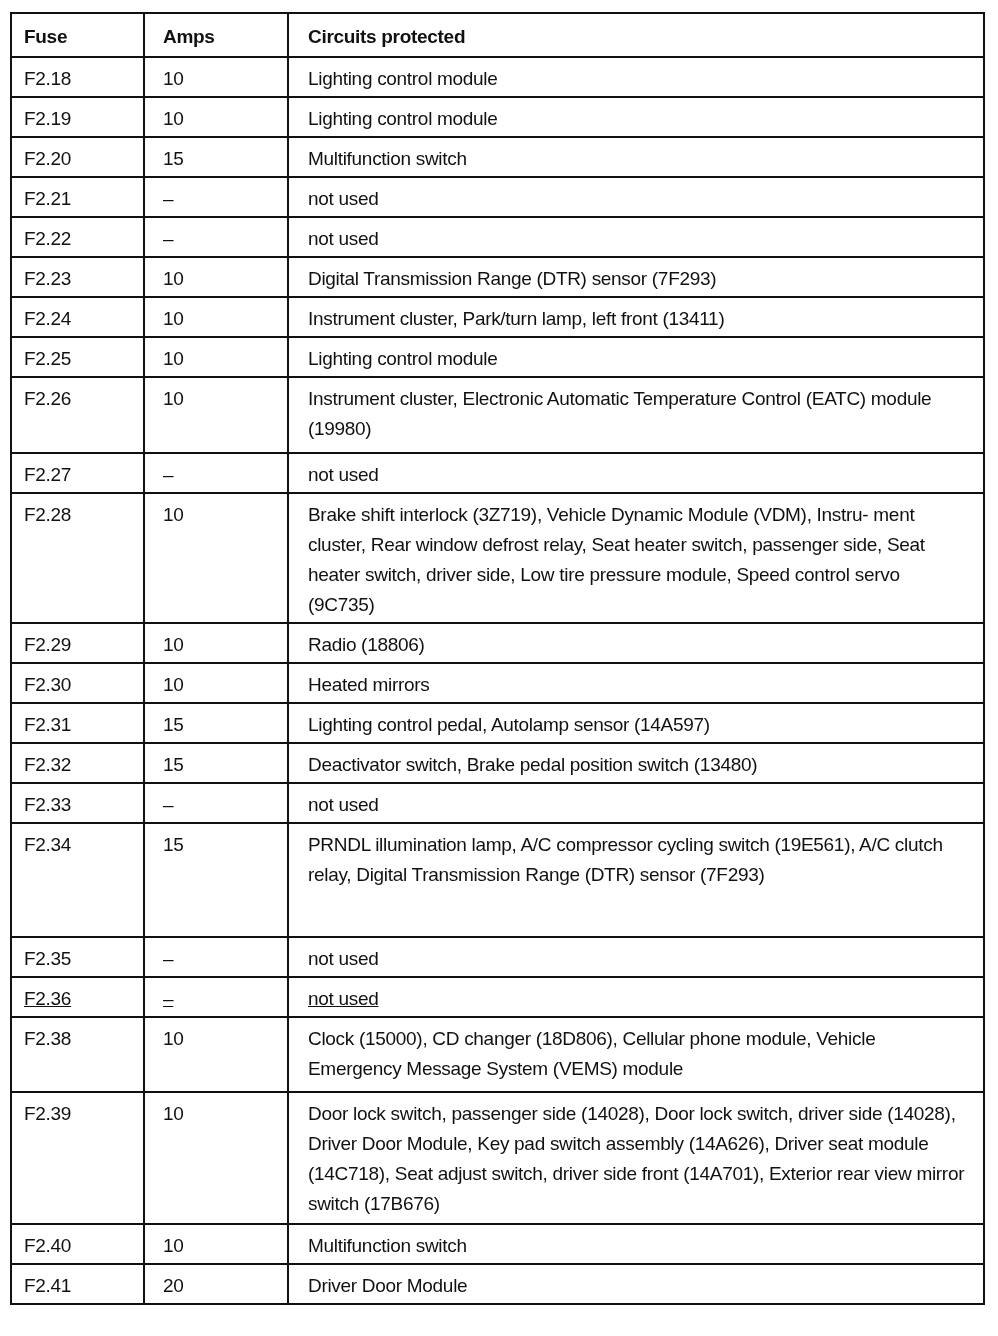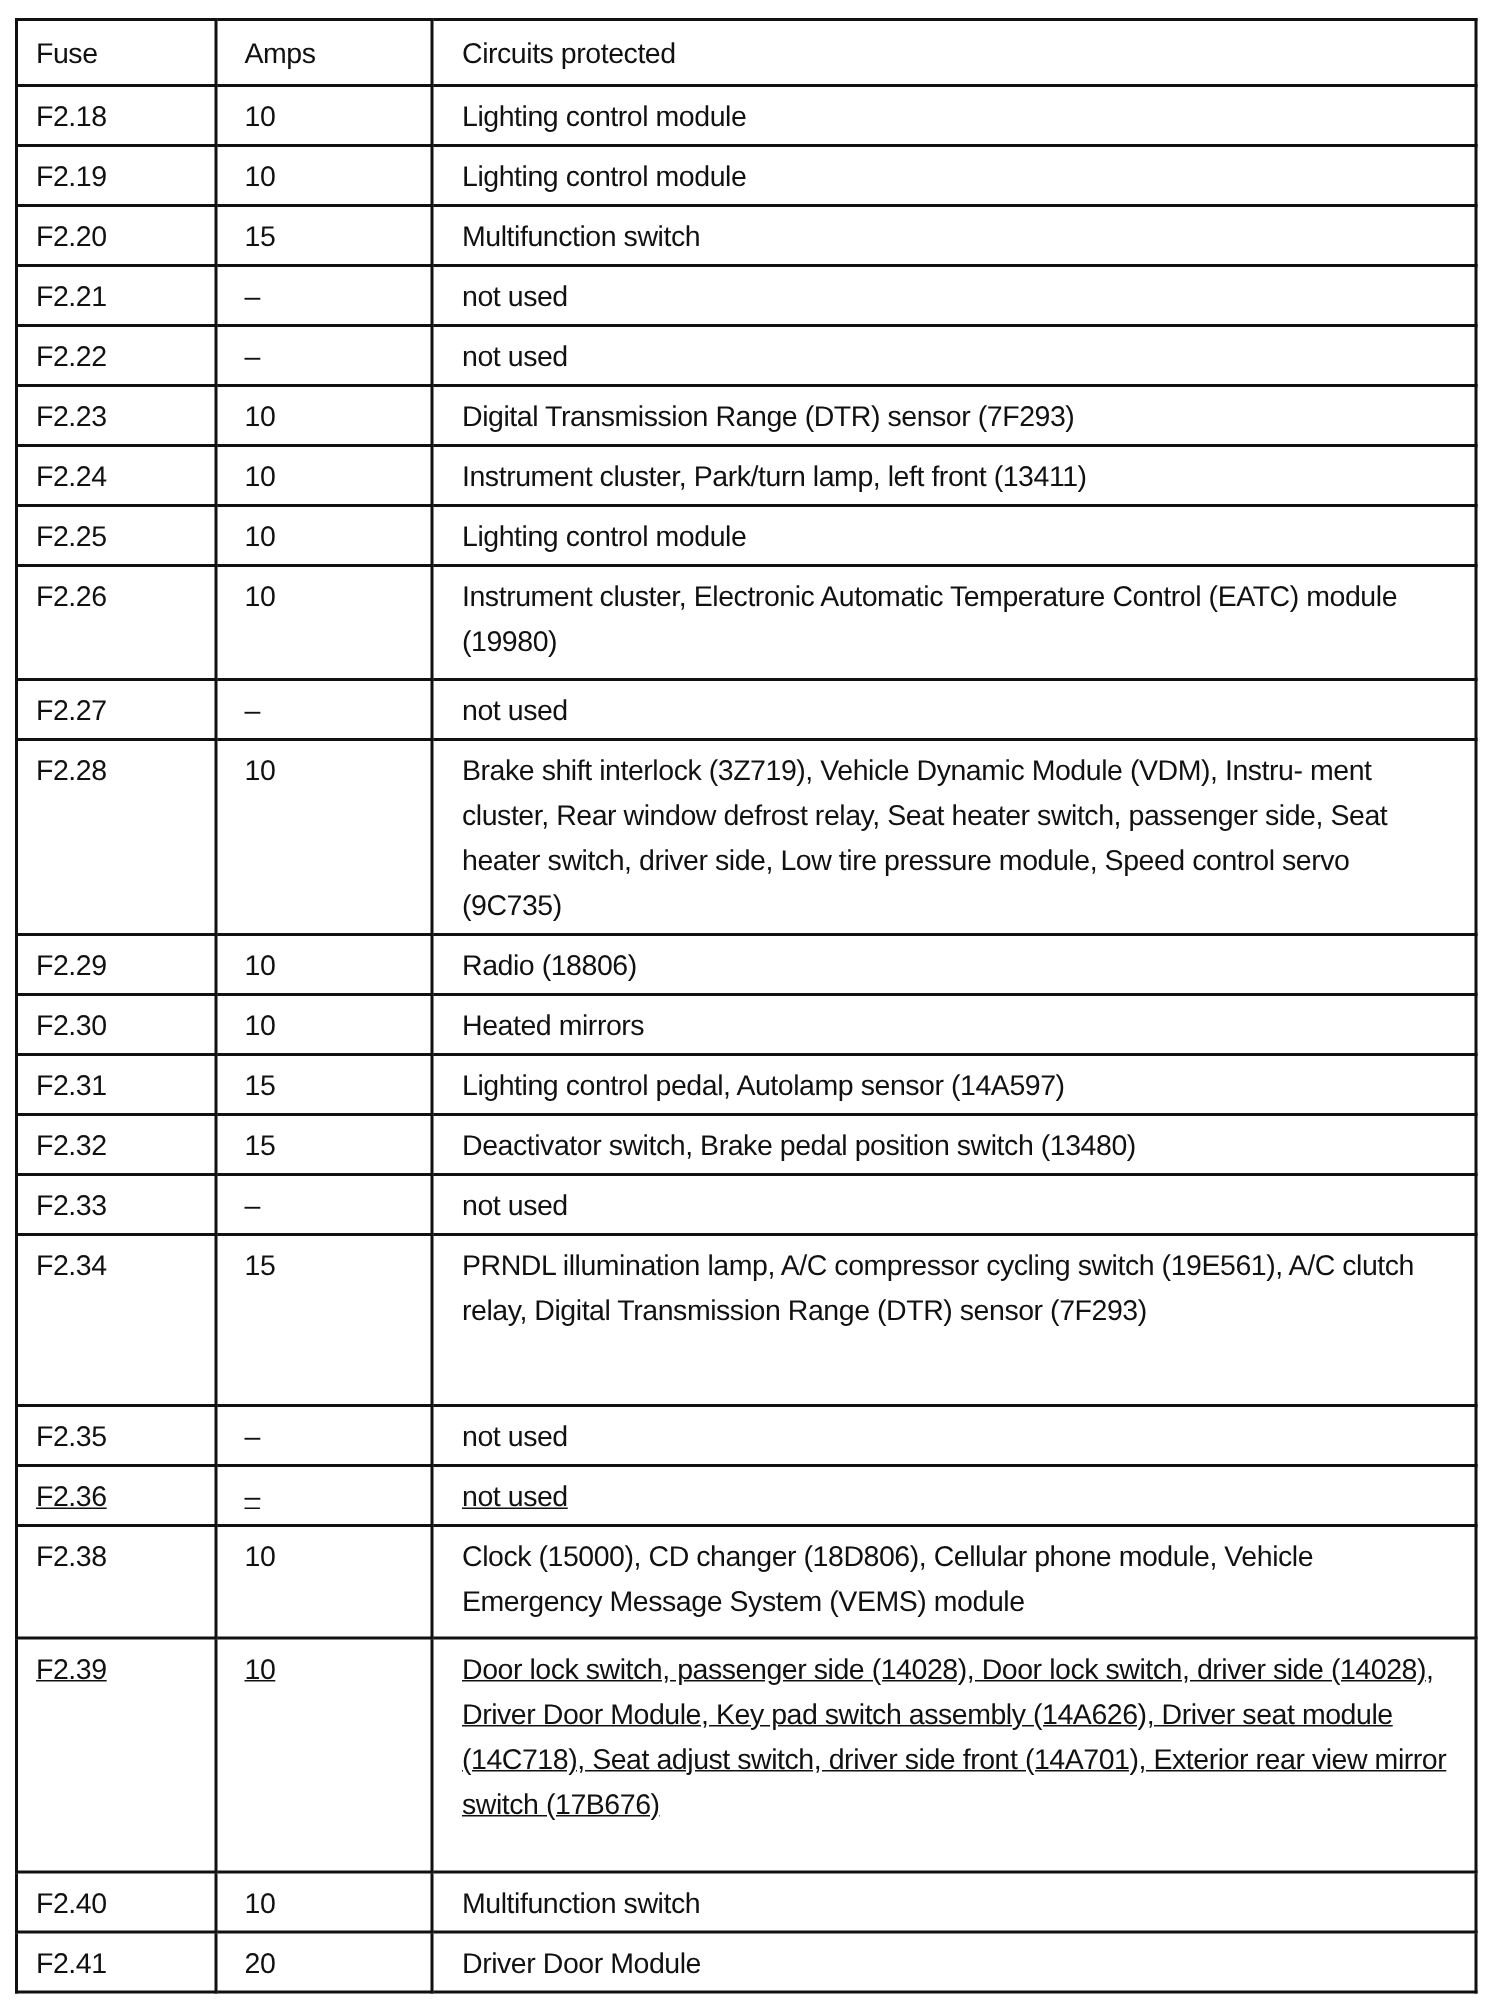--- a/index.html
+++ b/index.html
@@ -44,20 +44,21 @@
       padding-left: 18px;
     }
     .fuse-table td.c-circ-cell,
     .fuse-table th.c-circ-cell {
       padding-left: 19px;
       padding-right: 14px;
     }
     .fuse-table thead th {
       height: 44px;
       padding-top: 8px;
+      font-weight: bold;
     }
   </style>
 </head>
 <body>
 
 <table class="fuse-table">
   <colgroup>
     <col class="c-fuse">
     <col class="c-amps">
     <col class="c-circ">
@@ -163,21 +164,21 @@
       <tr style="height: 38px; text-decoration: underline;">
         <td class="c-fuse-cell">F2.36</td>
         <td class="c-amps-cell">–</td>
         <td class="c-circ-cell">not used</td>
       </tr>
       <tr style="height: 75px;">
         <td class="c-fuse-cell">F2.38</td>
         <td class="c-amps-cell">10</td>
         <td class="c-circ-cell">Clock (15000), CD changer (18D806), Cellular phone module, Vehicle Emergency Message System (VEMS) module</td>
       </tr>
-      <tr style="height: 156px; text-decoration: underline;">
+      <tr style="height: 132px;">
         <td class="c-fuse-cell">F2.39</td>
         <td class="c-amps-cell">10</td>
         <td class="c-circ-cell">Door lock switch, passenger side (14028), Door lock switch, driver side (14028), Driver Door Module, Key pad switch assembly (14A626), Driver seat module (14C718), Seat adjust switch, driver side front (14A701), Exterior rear view mirror switch (17B676)</td>
       </tr>
       <tr style="height: 38px;">
         <td class="c-fuse-cell">F2.40</td>
         <td class="c-amps-cell">10</td>
         <td class="c-circ-cell">Multifunction switch</td>
       </tr>
       <tr style="height: 37px;">

